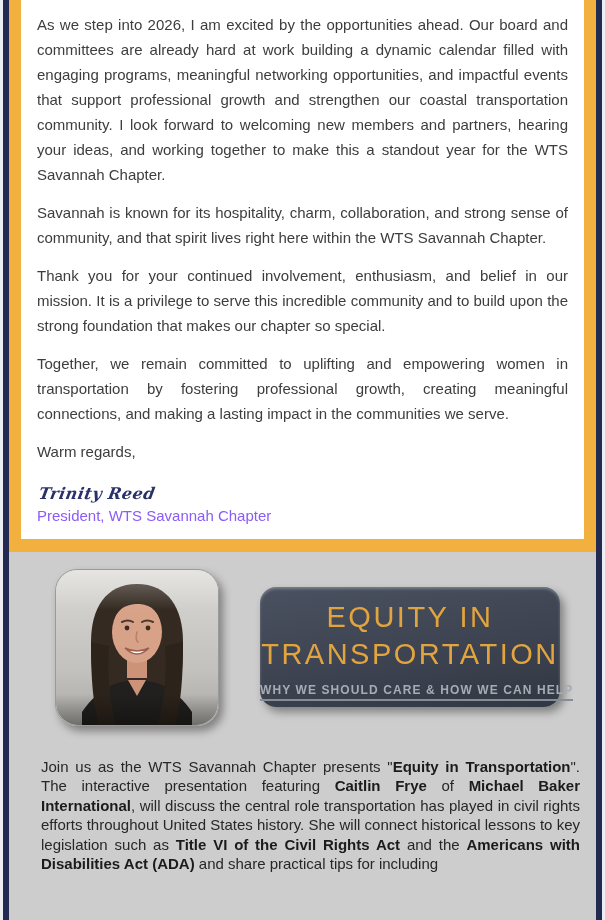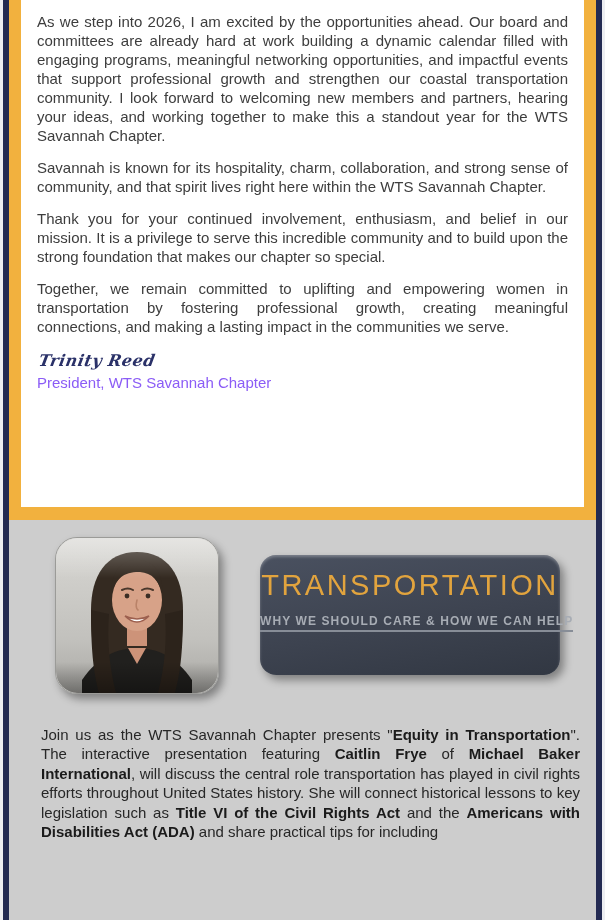--- a/index.html
+++ b/index.html
@@ -22,21 +22,21 @@
     padding:0 12px 13px 12px;
   }
   .letter-box{
     background:#ffffff;
     padding:12px 16px 14px 16px;
     min-height:507px;
     box-sizing:border-box;
   }
   .letter-box p{
     margin:0 0 13px 0;
-    font-size:15px;line-height:19px;
+    font-size:15px;line-height:25px;
     color:#3d3d3d;
     text-align:justify;
   }
   .letter-box p.closing{text-align:left;margin-bottom:18px;}
   .signature{
     font-family:"DejaVu Serif","Liberation Serif",serif;
     font-style:italic;font-weight:bold;
     transform:skewX(-10deg);
     display:inline-block;
     color:#2a3168;
@@ -123,20 +123,21 @@
 
 <div class="page">
   <div class="frame">
 
     <section class="letter-section">
       <div class="letter-box">
         <p>As we step into 2026, I am excited by the opportunities ahead. Our board and committees are already hard at work building a dynamic calendar filled with engaging programs, meaningful networking opportunities, and impactful events that support professional growth and strengthen our coastal transportation community. I look forward to welcoming new members and partners, hearing your ideas, and working together to make this a standout year for the WTS Savannah Chapter.</p>
         <p>Savannah is known for its hospitality, charm, collaboration, and strong sense of community, and that spirit lives right here within the WTS Savannah Chapter.</p>
         <p>Thank you for your continued involvement, enthusiasm, and belief in our mission. It is a privilege to serve this incredible community and to build upon the strong foundation that makes our chapter so special.</p>
         <p>Together, we remain committed to uplifting and empowering women in transportation by fostering professional growth, creating meaningful connections, and making a lasting impact in the communities we serve.</p>
+        <p class="closing">Warm regards,</p>
         <div class="signature">Trinity Reed</div>
         <div class="sig-title">President, WTS Savannah Chapter</div>
       </div>
     </section>
 
 
     <section class="flyer">
       <div class="headshot">
         <svg width="162" height="155" viewBox="0 0 162 155">
           <defs>
@@ -170,20 +171,21 @@
 
           <path d="M72 110 L81 126 L90 110 Z" fill="#cd9379"></path>
 
           <path d="M35 72 C35 110 37 132 43 155 L60 155 C53 128 51 100 53 76 Z" fill="#2c231b"></path>
           <path d="M127 72 C127 110 125 132 119 155 L102 155 C109 128 111 100 109 76 Z" fill="#2c231b"></path>
         </svg>
       </div>
 
       <div class="banner">
         <div class="banner-title">
+          <div>EQUITY IN</div>
           <div>TRANSPORTATION</div>
         </div>
         <div class="banner-subtitle-wrap">
           <span class="banner-subtitle">WHY WE SHOULD CARE &amp; HOW WE CAN HELP</span>
         </div>
       </div>
     </section>
 
     <section class="event-description">
       <p><span>Join us as the WTS Savannah Chapter presents "</span><b>Equity in Transportation</b><span>". The interactive presentation featuring </span><b>Caitlin Frye</b><span> of </span><b>Michael Baker International</b><span>, will discuss the central role transportation has played in civil rights efforts throughout United States history. She will connect historical lessons to key legislation such as </span><b>Title VI of the Civil Rights Act</b><span> and the </span><b>Americans with Disabilities Act (ADA)</b><span> and share practical tips for including</span></p>

